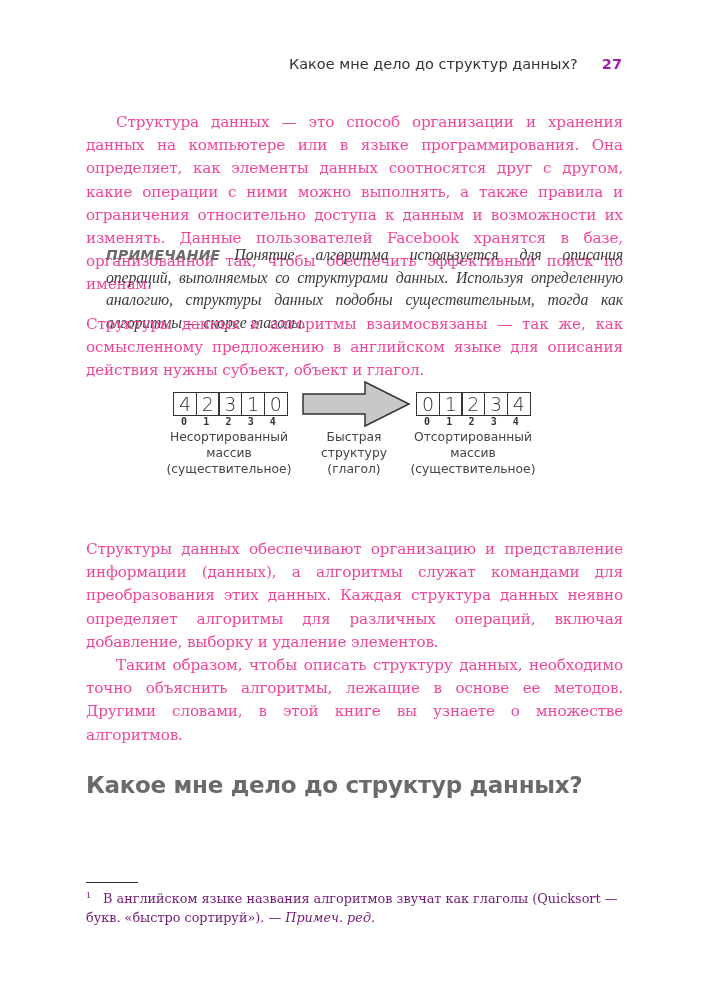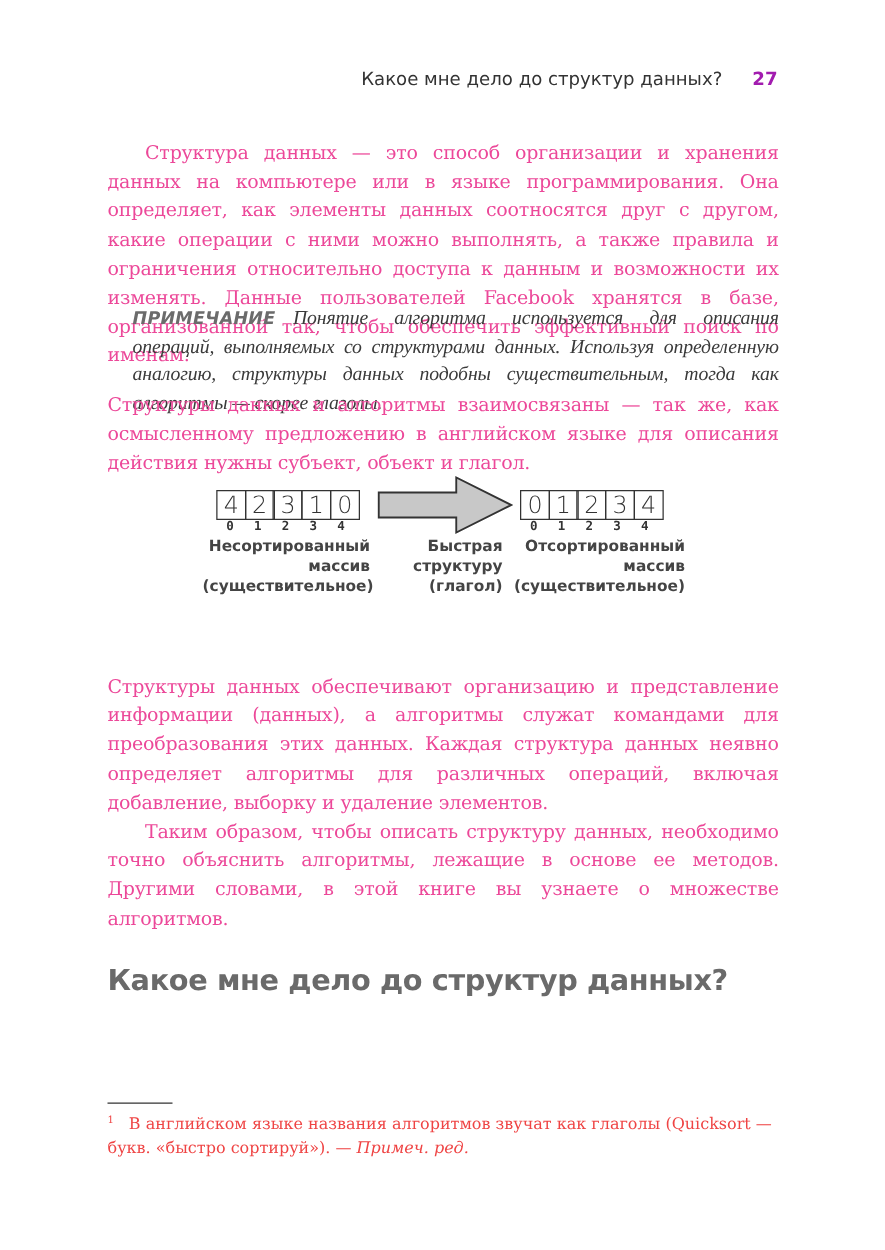--- a/index.html
+++ b/index.html
@@ -31,36 +31,36 @@
     font-family: "DejaVu Sans", sans-serif; font-size: 19px; line-height: 22px;
     text-align: center; color: #333; font-weight: 300;
   }
   .cell:first-child { margin-left: 0; }
   .idx-row { position: absolute; display: flex; }
   .idx {
     width: 22.2px; text-align: center; font-family: "DejaVu Sans Mono", monospace;
     font-weight: bold; font-size: 10px; color: #333;
   }
   .cap {
-    position: absolute; text-align: right;
-    font-family: "DejaVu Sans", sans-serif; font-size: 12.3px; line-height: 16px; color: #444; font-weight: bold;
+    position: absolute; text-align: center;
+    font-family: "DejaVu Sans", sans-serif; font-size: 12.3px; line-height: 16px; color: #444;
   }
   .fig-caption {
     position: absolute; font-family: "DejaVu Sans", sans-serif;
     font-size: 12.8px; line-height: 18.5px; color: #3a3a3a;
   }
   .fig-caption sup { font-size: 7px; vertical-align: 6px; }
   .h2 {
     font-family: "DejaVu Sans", sans-serif; font-weight: bold; font-size: 23px;
     color: #6a6a6a; margin: 0; letter-spacing: -0.3px;
   }
   .fn-rule { position: absolute; left: 86px; top: 882px; width: 52px; border-top: 1px solid #333; }
   .footnote {
     position: absolute; left: 86px; top: 887px; width: 537px;
-    font-family: "DejaVu Serif", serif; font-size: 12.8px; line-height: 18.5px; color: #ef4444;
+    font-family: "DejaVu Serif", serif; font-size: 12.8px; line-height: 18.5px; color: #701a75;
   }
   .footnote .mark { font-size: 8px; vertical-align: 5px; margin-right: 12px; }
   .footnote .it { font-style: italic; }
 </style>
 </head>
 <body>
 
 <div class="running-head">
   <span>Какое мне дело до структур данных?</span>
   <span class="pg">27</span>

